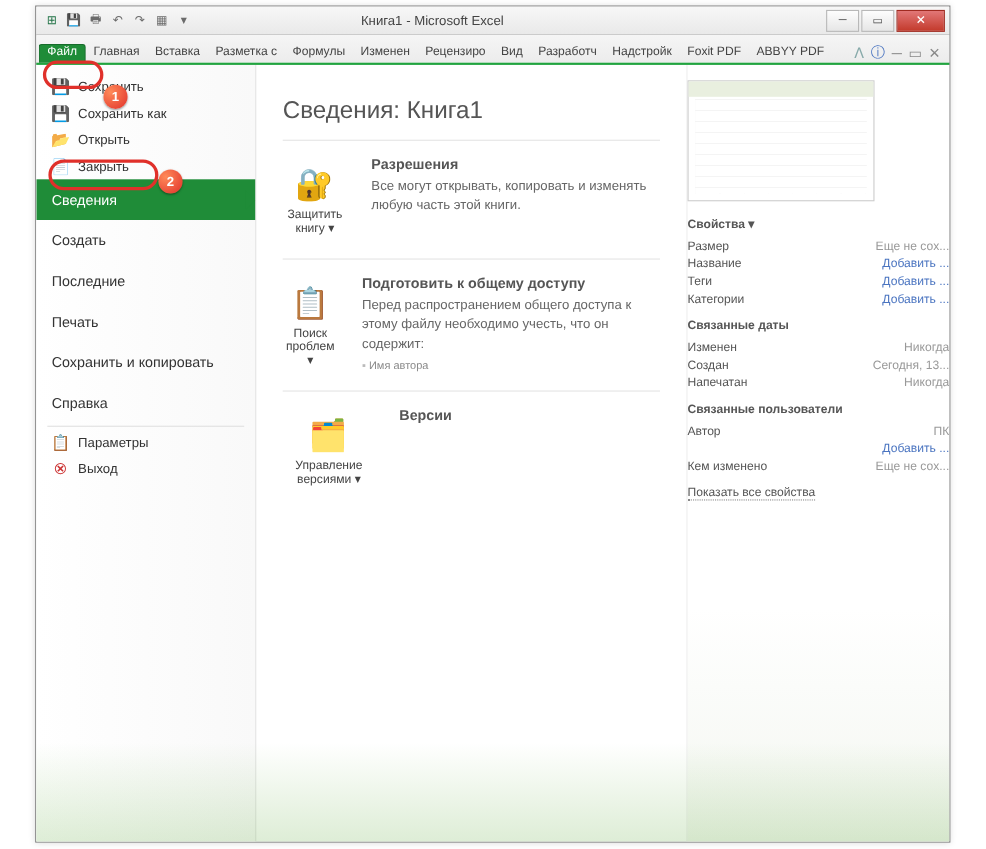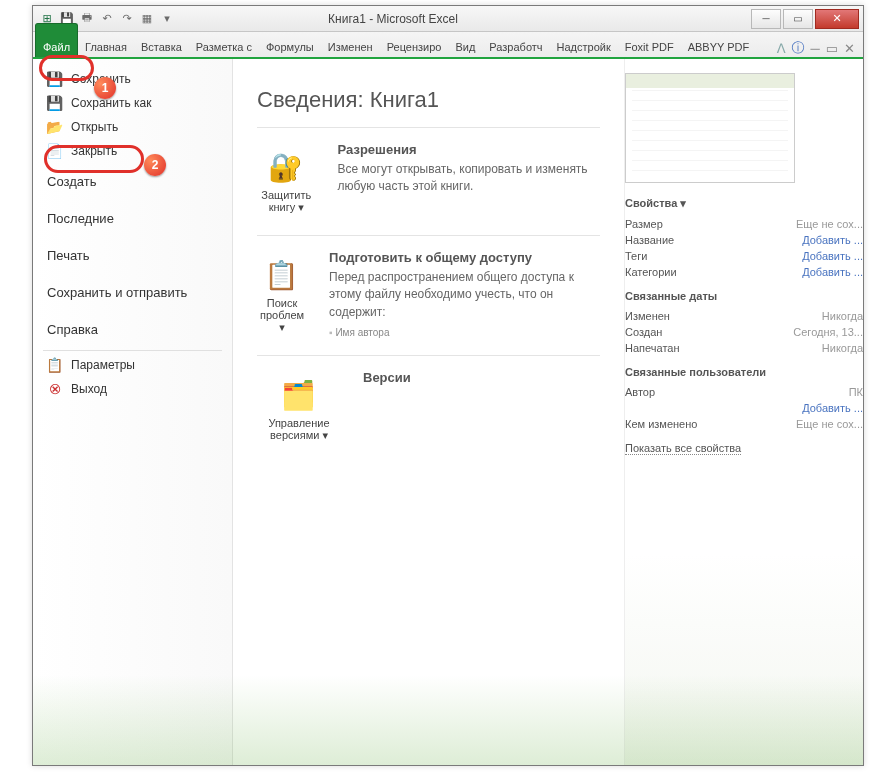--- a/index.html
+++ b/index.html
@@ -11,21 +11,21 @@
 .titlebar { height: 26px; background: linear-gradient(#f7f7f7,#e9e9e9); display: flex; align-items: center; border-bottom: 1px solid #c6c6c6; position: relative; }
 .qat { display: flex; align-items: center; gap: 4px; padding: 0 6px; }
 .qat .ic { width: 16px; height: 16px; display: flex; align-items: center; justify-content: center; font-size: 11px; color: #6b6b6b; }
 .title-center { position: absolute; left: 0; right: 110px; text-align: center; font-size: 12px; color: #444; pointer-events: none; }
 .winbtns { margin-left: auto; display: flex; }
 .winbtn { width: 30px; height: 20px; display: flex; align-items: center; justify-content: center; border: 1px solid #b8b8b8; background: linear-gradient(#fdfdfd,#e6e6e6); margin-right: 2px; font-size: 10px; color: #444; }
 .winbtn.close { width: 44px; background: linear-gradient(#e27777,#c33a2c); color: #fff; border-color: #a02a20; font-size: 11px; margin-right: 4px; }
 
 
 .ribbon { height: 27px; background: linear-gradient(#f5f5f5,#ececec); display: flex; align-items: flex-end; border-bottom: 2px solid #21a43f; font-size: 11px; color: #444; padding-left: 2px; position: relative; }
-.tab { padding: 17px 7px 4px; white-space: nowrap; cursor: default; }
+.tab { padding: 0 7px 4px; white-space: nowrap; cursor: default; }
 .tab.file { background: #1f8c38; color: #fff; border: 1px solid #176b2b; border-bottom: none; border-radius: 3px 3px 0 0; font-weight: 500; }
 .tab-right { margin-left: auto; display: flex; align-items: center; gap: 6px; padding-right: 8px; color: #4a74c0; }
 .tab-right .ic { font-size: 13px; }
 
 
 .backstage { flex: 1; display: flex; overflow: hidden; background: #fff; }
 .sidebar { width: 200px; background: linear-gradient(90deg,#fff,#f9f9f9); border-right: 1px solid #e3e3e3; padding-top: 8px; font-size: 12px; color: #333; }
 .side-item { display: flex; align-items: center; gap: 8px; padding: 4px 14px; height: 24px; cursor: default; }
 .side-item .icon { width: 16px; height: 16px; display: flex; align-items: center; justify-content: center; font-size: 14px; }
 .side-big { padding: 11px 14px; font-size: 13px; cursor: default; }
@@ -120,24 +120,25 @@
         </div>
       <div class="side-item">
           <span class="icon">📂</span>
           <span>Открыть</span>
         </div>
       <div class="side-item">
           <span class="icon">📄</span>
           <span>Закрыть</span>
         </div>
 
+      <div class="side-big active">Сведения</div>
       <div class="side-big">Создать</div>
       <div class="side-big">Последние</div>
       <div class="side-big">Печать</div>
-      <div class="side-big">Сохранить и отправить</div>
+      <div class="side-big">Сохранить и копировать</div>
       <div class="side-big">Справка</div>
       <div class="side-sep"></div>
       <div class="side-item">
           <span class="icon">📋</span>
           <span>Параметры</span>
         </div>
       <div class="side-item">
           <span class="icon" style="color:#c33">⮿</span>
           <span>Выход</span>
         </div>

